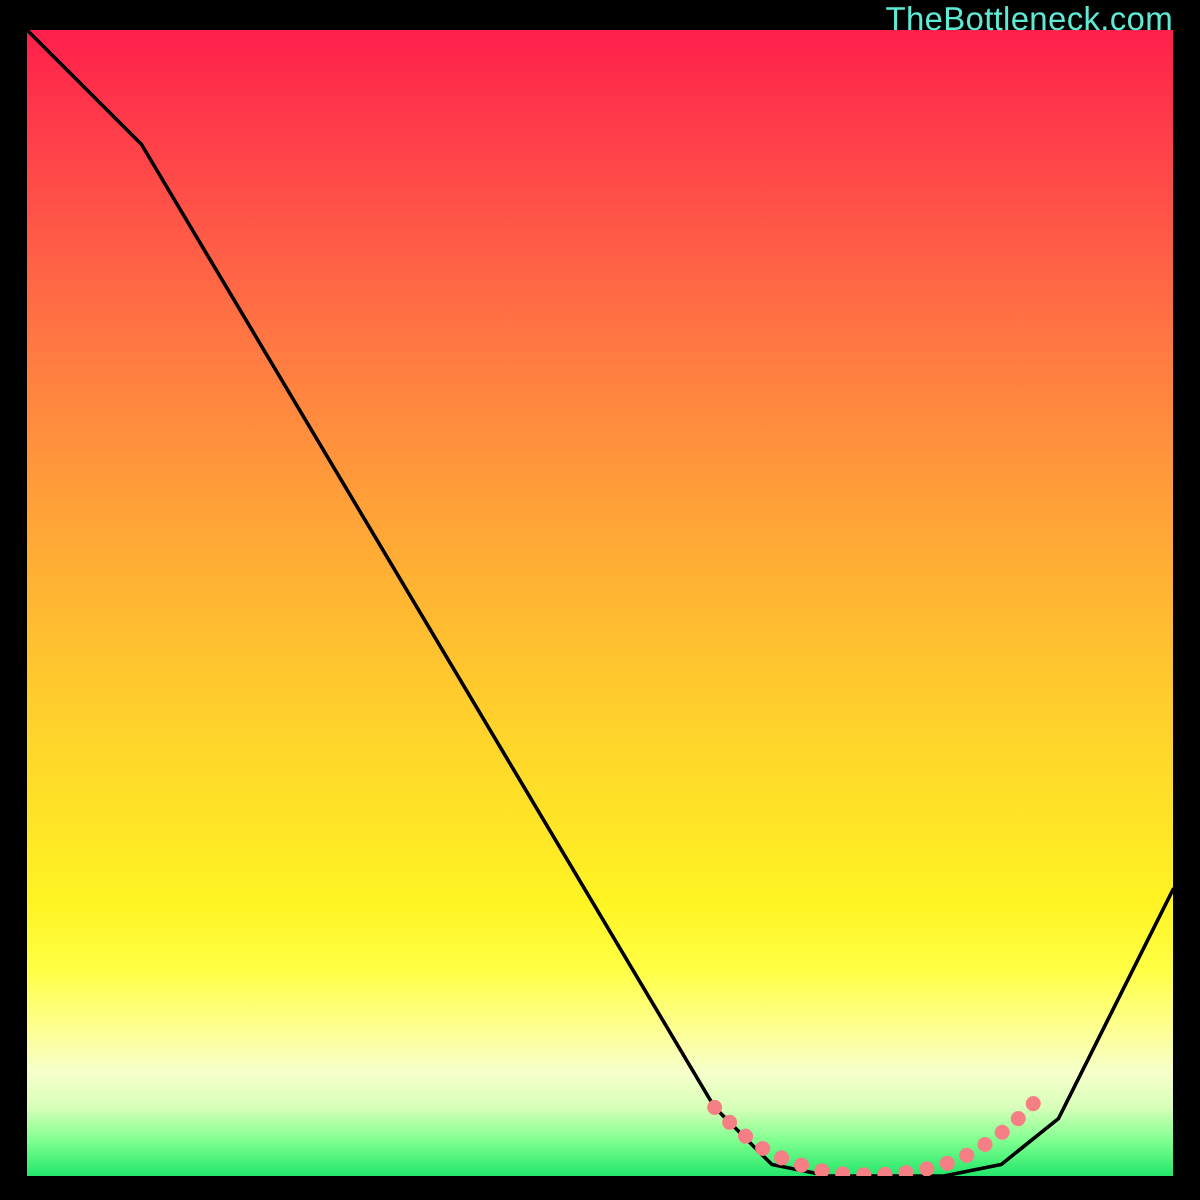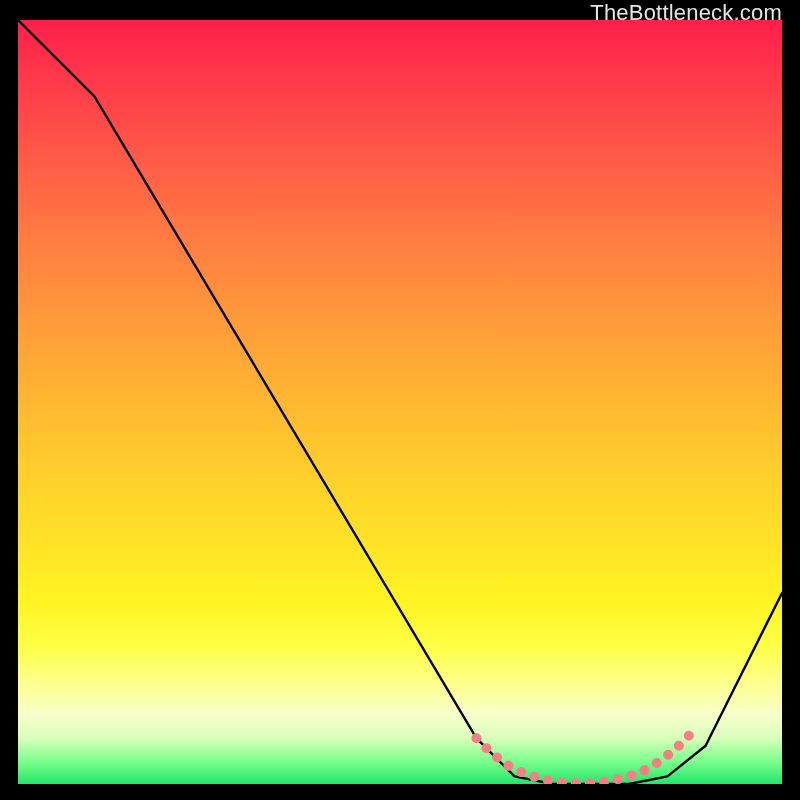--- a/index.html
+++ b/index.html
@@ -32,21 +32,21 @@
       #f6ffcb 91%,
       #d8ffb9 94%,
       #7dff8e 97%,
       #22e66a 100%
     );
   }
   .watermark {
     position: absolute;
     top: 0px;
     right: 18px;
-    color: #e5e5e5;
+    color: #5eead4;
     font-size: 22px;
     font-weight: 500;
     letter-spacing: 0.2px;
     z-index: 5;
   }
   svg.curve {
     position: absolute;
     left: 0;
     top: 0;
     width: 764px;

